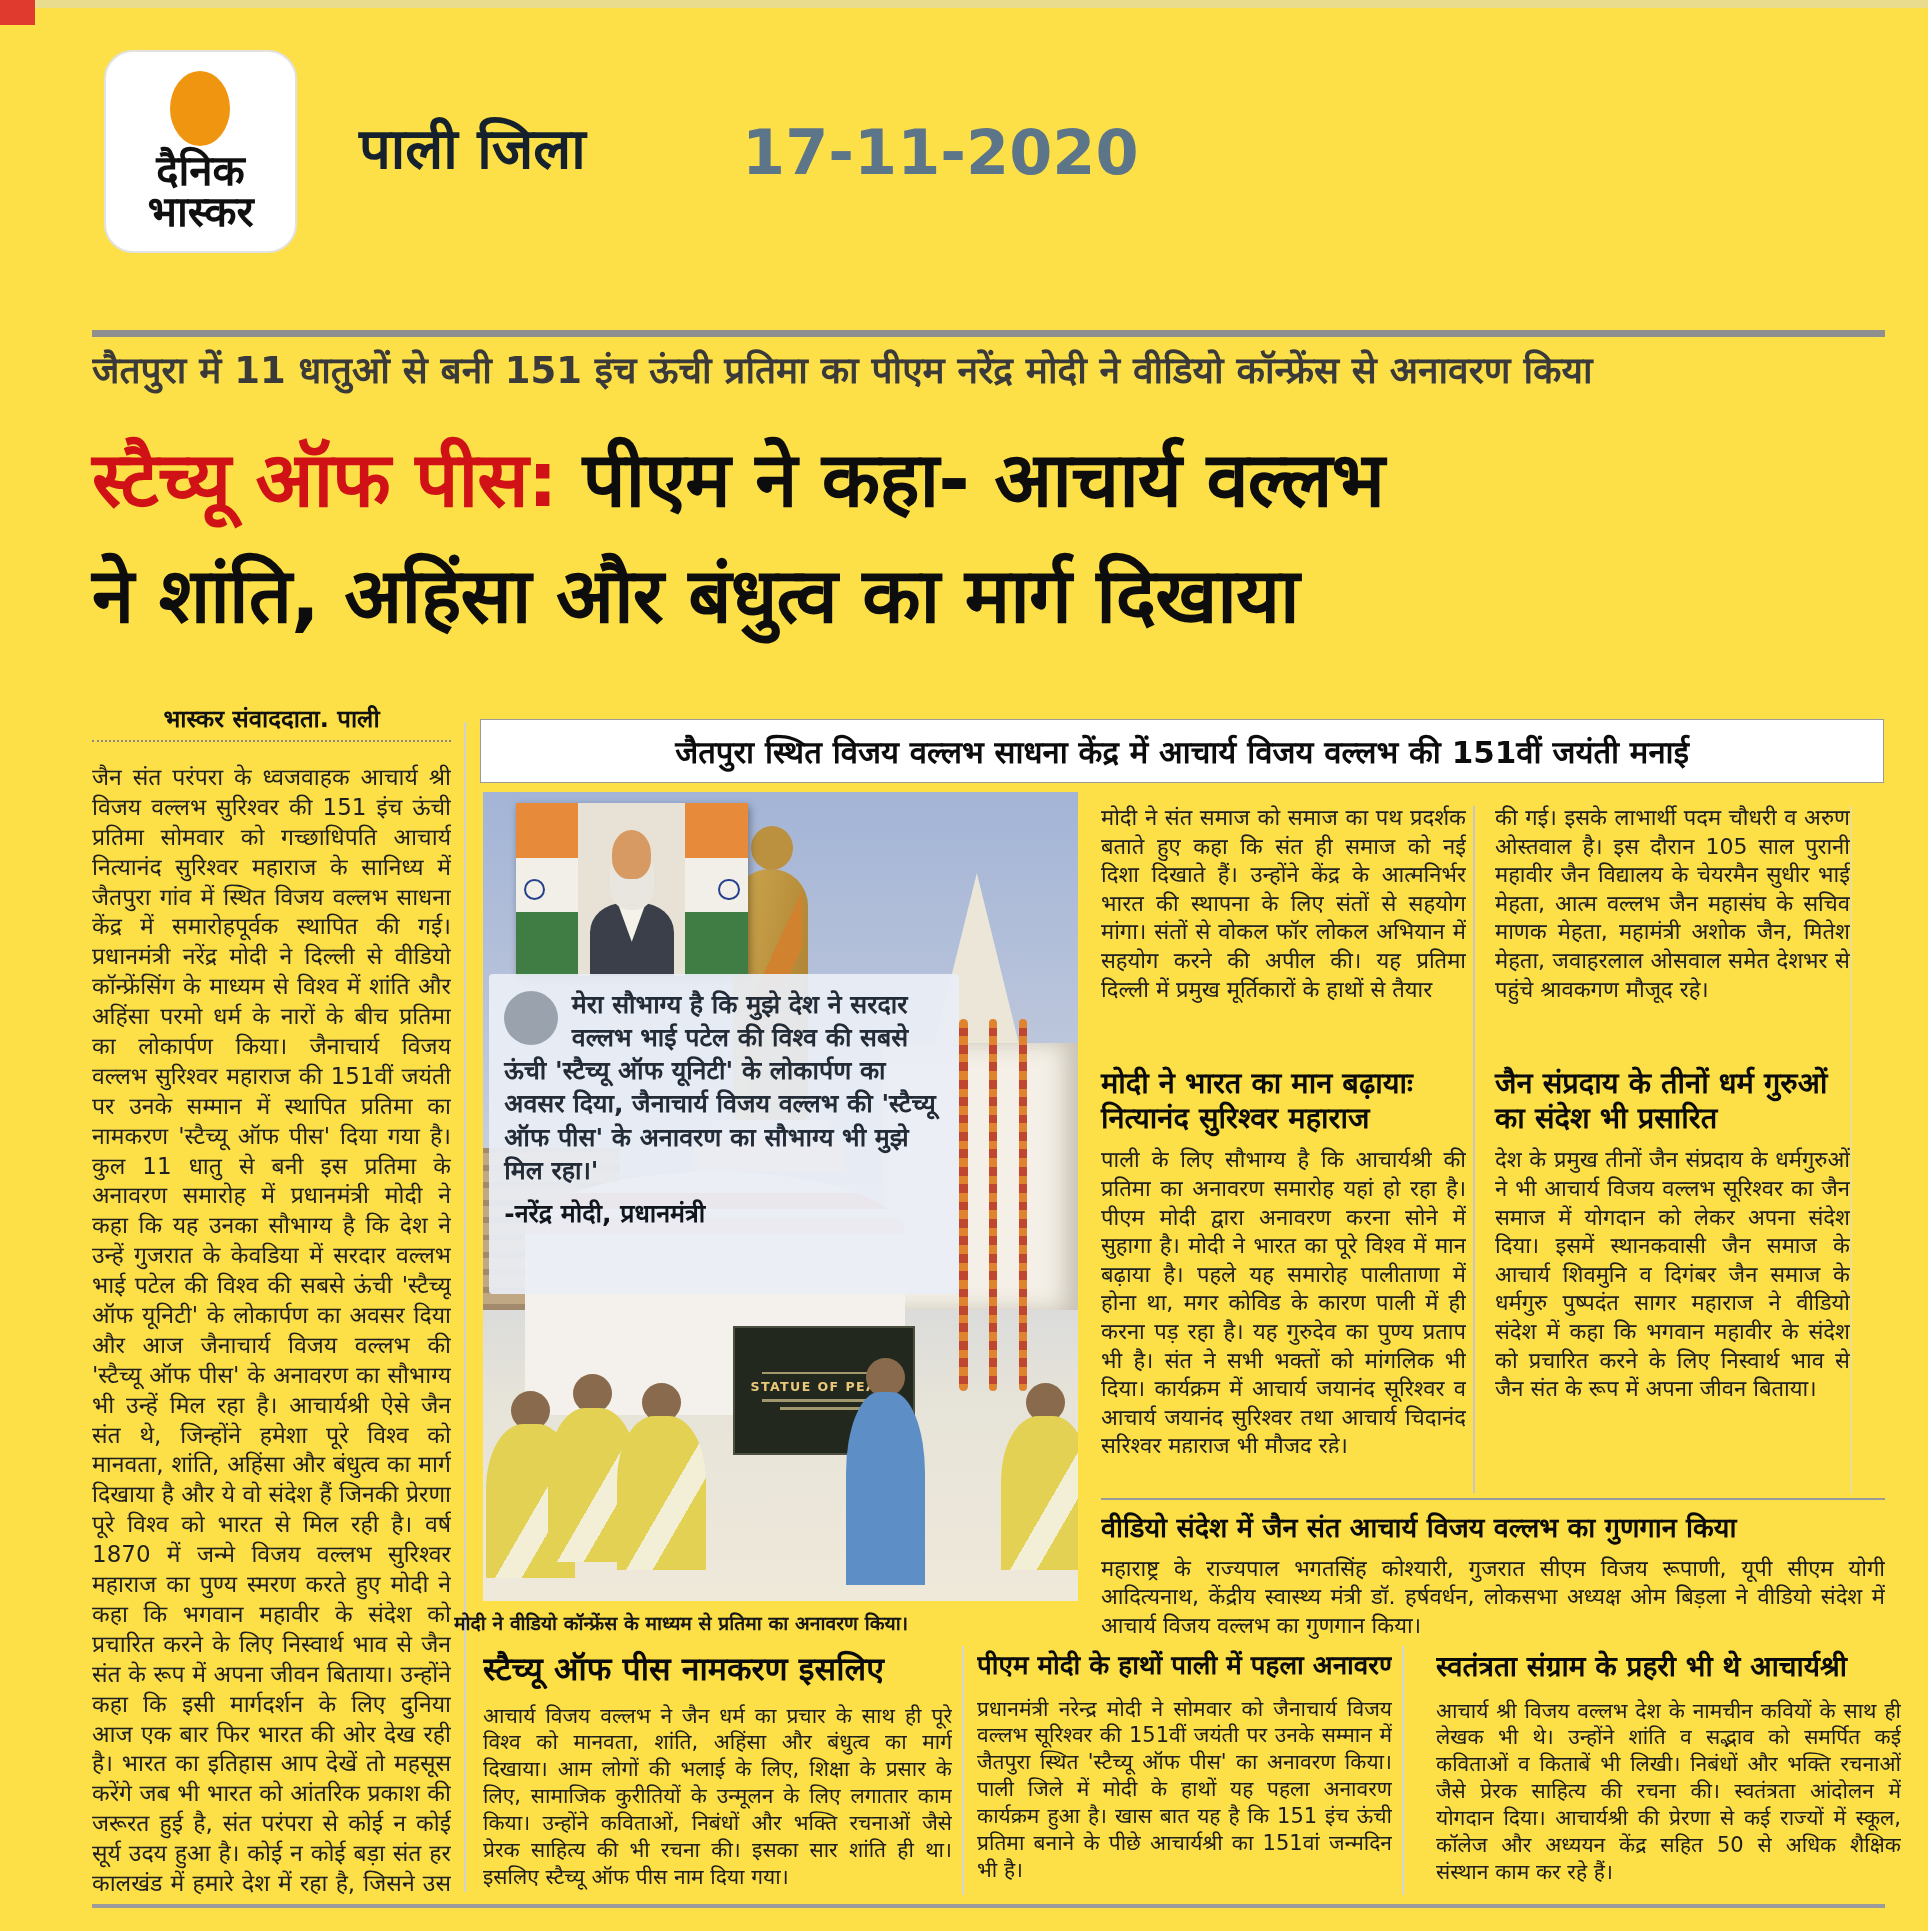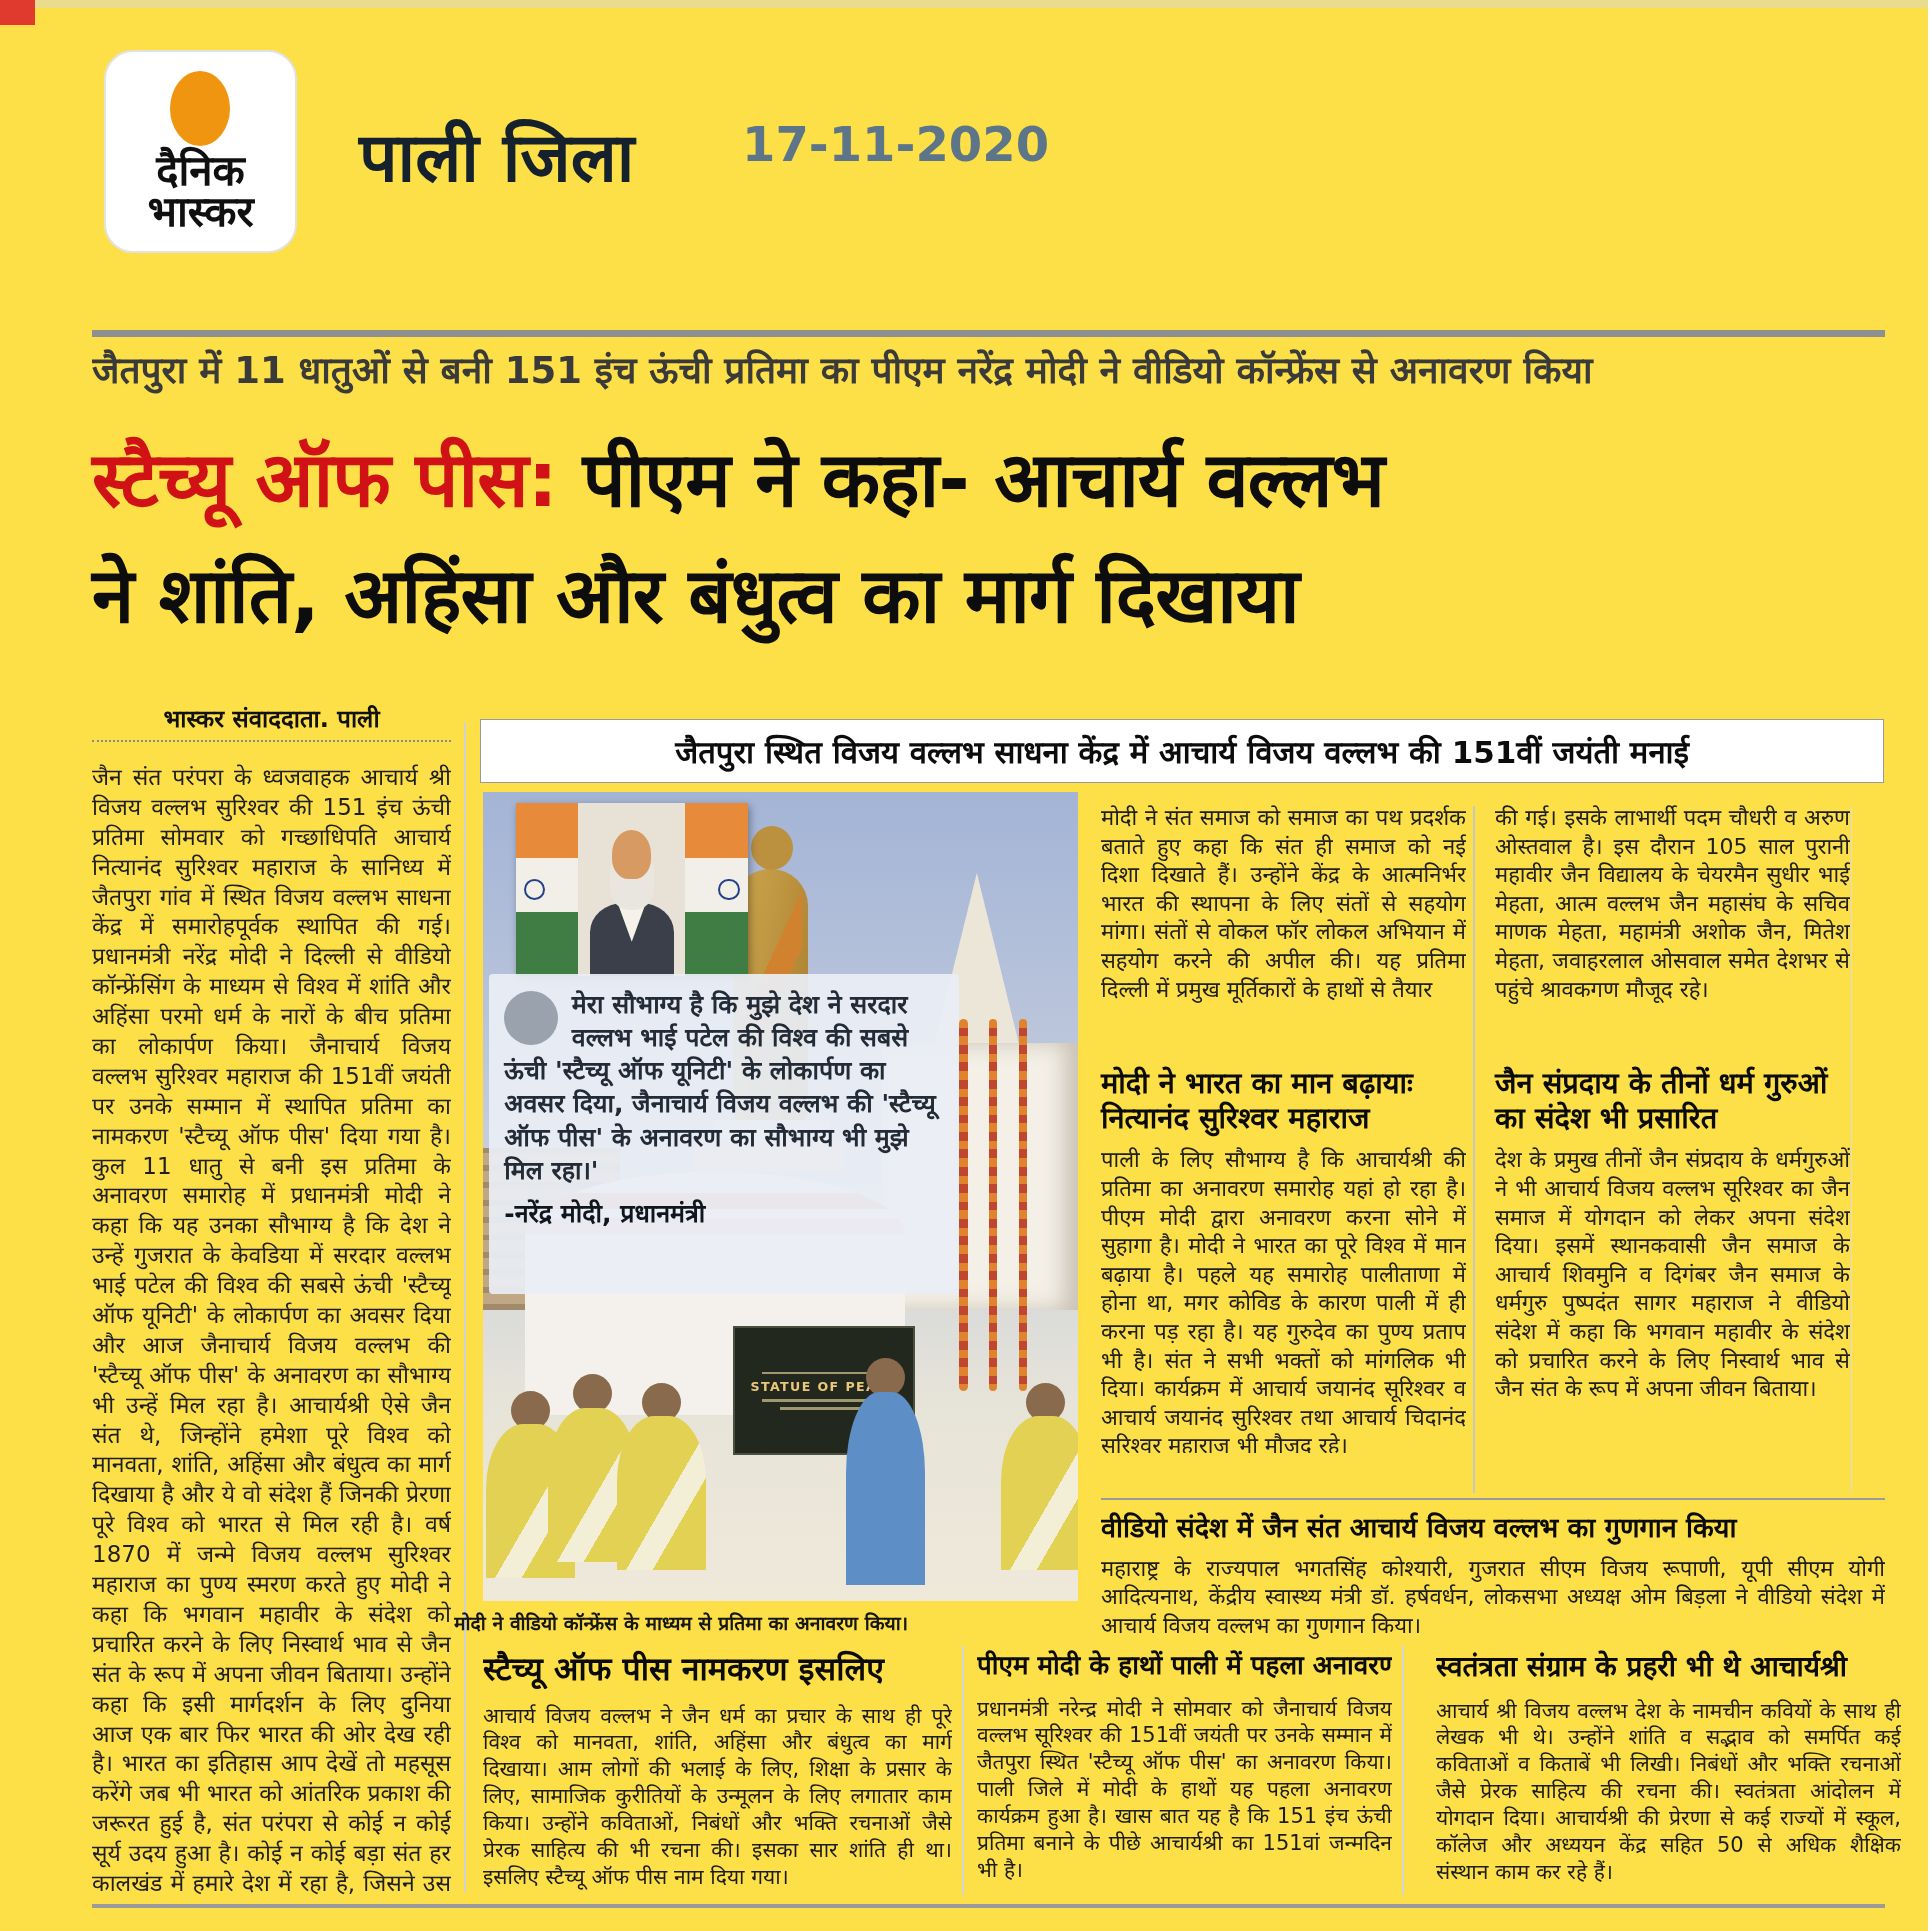--- a/index.html
+++ b/index.html
@@ -9,22 +9,22 @@
 
   
   .scan-corner{left:0;top:0;width:35px;height:25px;background:#e03a2e;}
   .scan-topshadow{left:0;top:0;width:1931px;height:7.7px;background:#d8d8d8;opacity:.5;}
 
   
   .logo-card{left:104px;top:50px;width:189px;height:199px;background:#fff;border:2.9px solid #e2e2e2;
              border-radius:29px;text-align:center;}
   .logo-dot{position:absolute;left:64px;top:19.3px;width:60px;height:75px;border-radius:50%;background:#f0950f;}
   .logo-text{position:absolute;left:0;top:98px;width:100%;font-weight:800;font-size:42px;line-height:.98;color:#101010;}
-  .section-title{left:359px;top:108px;font-size:68px;font-weight:800;color:#15212d;white-space:nowrap;text-align:center;}
-  .edition-date{left:742px;top:116px;font-size:48px;font-weight:700;color:#5d7588;white-space:nowrap;}
+  .section-title{left:359px;top:108px;font-size:56px;font-weight:800;color:#15212d;white-space:nowrap;text-align:center;}
+  .edition-date{left:742px;top:116px;font-size:62px;font-weight:700;color:#5d7588;white-space:nowrap;}
 
   .top-rule{left:92px;top:330px;width:1793px;height:6.8px;background:#8f8f8f;}
   .kicker{left:92px;top:343px;width:1798px;font-size:37px;font-weight:700;color:#3a3a3a;white-space:nowrap;overflow:hidden;}
   .hl{left:92px;font-size:76px;font-weight:800;color:#0d0d0d;white-space:nowrap;letter-spacing:-1px;}
   .hl1{top:425px;} .hl2{top:541px;}
   .hl .red{color:#d01217;}
 
   .byline{left:92px;top:701px;width:359px;text-align:center;font-size:24px;font-weight:800;color:#111;}
   .byline-rule{left:92px;top:740px;width:359px;border-top:2.9px dotted #8a8a8a;height:0;}
 

